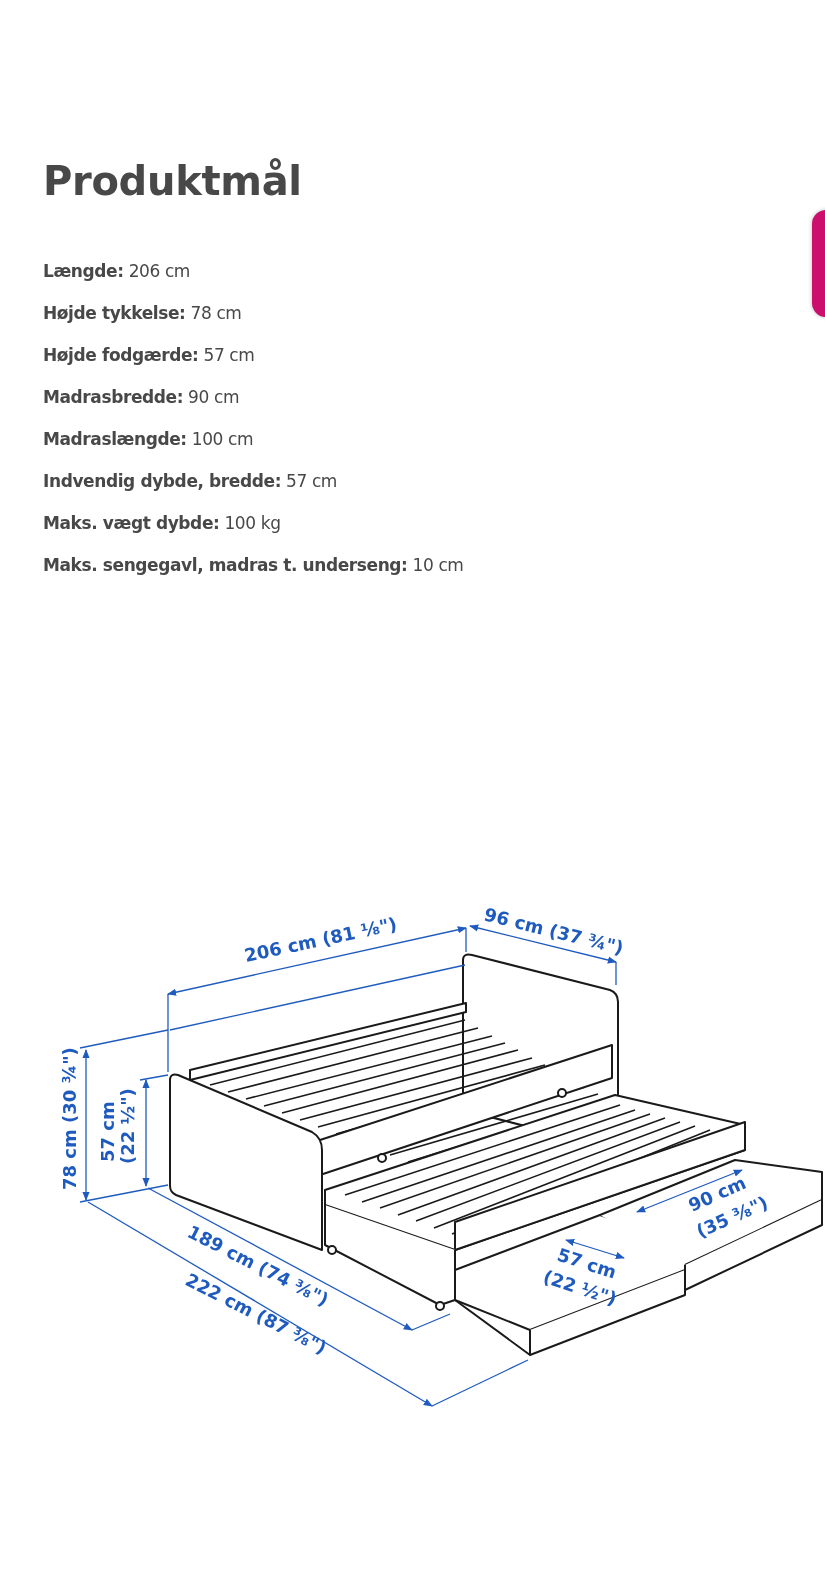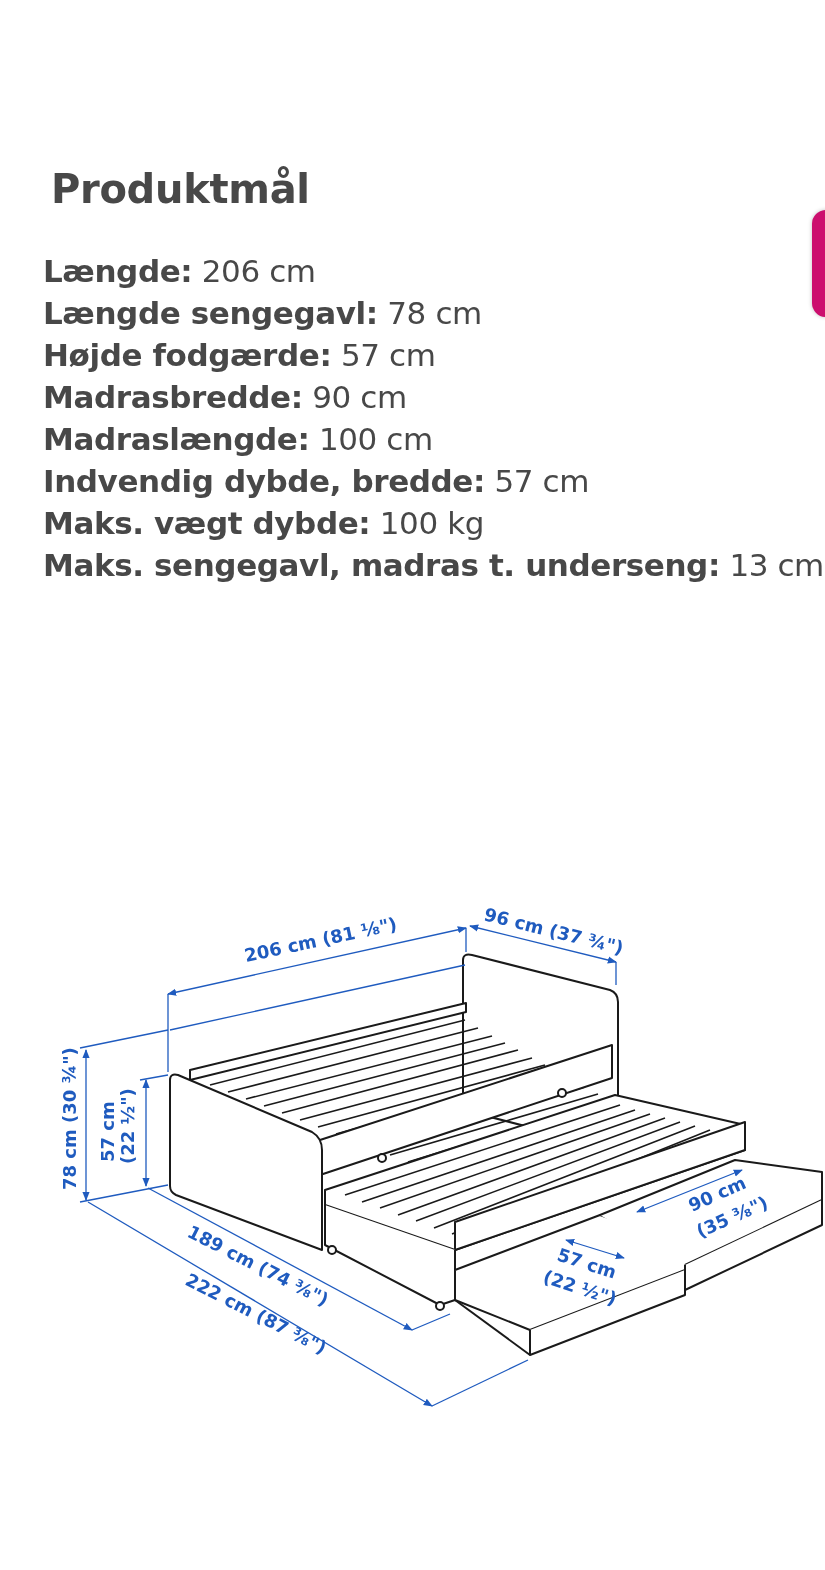--- a/index.html
+++ b/index.html
@@ -1,48 +1,48 @@
 <!DOCTYPE html>
 <html><head>
 <meta charset="utf-8">
 <style>
   html, body { margin: 0; padding: 0; }
   body {
     width: 825px; height: 1570px; background: #ffffff; position: relative; overflow: hidden;
     font-family: "DejaVu Sans", "Liberation Sans", sans-serif; color: #484848;
   }
   .title {
-    position: absolute; left: 43px; top: 158px; margin: 8px;
+    position: absolute; left: 43px; top: 158px; margin: 0;
     font-size: 40px; font-weight: bold; color: #484848; letter-spacing: -0.3px;
   }
   .specs { position: absolute; left: 43px; top: 250px; margin: 0; padding: 0; list-style: none; }
-  .spec { font-size: 31px; line-height: 42px; height: 42px; white-space: nowrap; letter-spacing: -0.4px; }
+  .spec { font-size: 17px; line-height: 42px; height: 42px; white-space: nowrap; letter-spacing: -0.4px; }
   .spec .k { font-weight: bold; }
   .spec .v { font-weight: normal; }
   .side-tab {
     position: absolute; left: 812px; top: 210px; width: 40px; height: 107px;
     background: #cc0e6e; border-radius: 14px; box-shadow: 0 0 4px rgba(0,0,0,0.25);
   }
   .diagram { position: absolute; left: 40px; top: 890px; width: 785px; height: 540px; }
   .dim { fill: #1f5bbf; font-weight: bold; font-size: 18px; font-family: "DejaVu Sans", sans-serif; }
 </style>
 </head>
 <body>
 
 <h1 class="title">Produktmål</h1>
 
 <ul class="specs">
   <li class="spec"><span class="k">Længde:</span> <span class="v">206 cm</span></li>
-  <li class="spec"><span class="k">Længde sengegavl:</span> <span class="v">78 cm</span></li>
+  <li class="spec"><span class="k">Højde tykkelse:</span> <span class="v">78 cm</span></li>
   <li class="spec"><span class="k">Højde fodgærde:</span> <span class="v">57 cm</span></li>
   <li class="spec"><span class="k">Madrasbredde:</span> <span class="v">90 cm</span></li>
   <li class="spec"><span class="k">Madraslængde:</span> <span class="v">100 cm</span></li>
   <li class="spec"><span class="k">Indvendig dybde, bredde:</span> <span class="v">57 cm</span></li>
   <li class="spec"><span class="k">Maks. vægt dybde:</span> <span class="v">100 kg</span></li>
-  <li class="spec"><span class="k">Maks. sengegavl, madras t. underseng:</span> <span class="v">13 cm</span></li>
+  <li class="spec"><span class="k">Maks. sengegavl, madras t. underseng:</span> <span class="v">10 cm</span></li>
 </ul>
 
 <div class="side-tab"></div>
 
 <svg class="diagram" viewBox="40 890 785 540" xmlns="http://www.w3.org/2000/svg">
   <defs>
     <marker id="ar" viewBox="0 0 10 10" refX="9" refY="5" markerWidth="7" markerHeight="7" orient="auto-start-reverse">
       <path d="M0,1 L10,5 L0,9 z" fill="#1f5bbf"></path>
     </marker>
   </defs>

